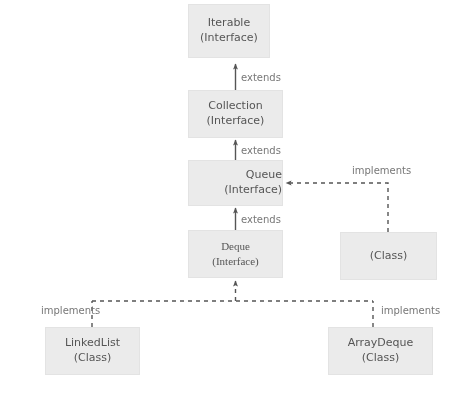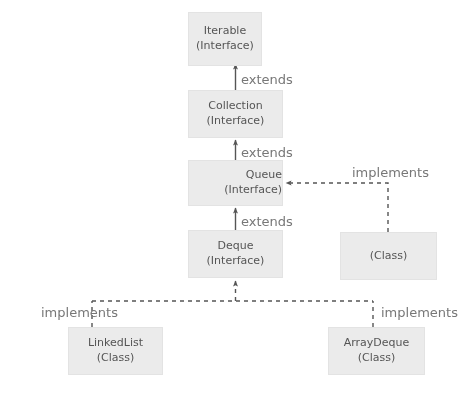--- a/index.html
+++ b/index.html
@@ -42,21 +42,21 @@
   }
   .node .node-name {
     display: block;
   }
   .node .node-stereotype {
     display: block;
   }
   .edge-label {
     position: absolute;
     color: #777777;
-    font-size: 13px;
+    font-size: 10px;
     line-height: 1;
     white-space: nowrap;
     z-index: 3;
   }
 </style>
 </head>
 <body>
 
 <div id="canvas">
 
@@ -80,50 +80,50 @@
 
     <path d="M92,327 L92,301" stroke="#555555" stroke-width="1.4" fill="none" stroke-dasharray="4 4"></path>
 
     <path d="M373,327 L373,301" stroke="#555555" stroke-width="1.4" fill="none" stroke-dasharray="4 4"></path>
 
     <path d="M92,301 L373,301" stroke="#555555" stroke-width="1.4" fill="none" stroke-dasharray="4 4"></path>
 
     <path d="M235.5,301 L235.5,281" stroke="#555555" stroke-width="1.4" fill="none" stroke-dasharray="4 4" marker-end="url(#arrow-dashed)"></path>
   </svg>
 
-  <div class="node" style="left:188px; top:12px; width:74px; height:54px;">
+  <div class="node" style="left:188px; top:4px; width:82px; height:54px;">
     <span class="node-name">Iterable</span>
     <span class="node-stereotype">(Interface)</span>
   </div>
 
   <div class="node" style="left:188px; top:90px; width:95px; height:48px;">
     <span class="node-name">Collection</span>
     <span class="node-stereotype">(Interface)</span>
   </div>
 
   <div class="node" style="left:188px; top:160px; width:95px; height:46px;align-items:flex-end;">
     <span class="node-name">Queue</span>
     <span class="node-stereotype">(Interface)</span>
   </div>
 
-  <div class="node" style="left:188px; top:230px; width:95px; height:48px;">
+  <div class="node" style="left:188px; top:230px; width:95px; height:48px;font-family:Liberation Serif, serif;">
     <span class="node-name">Deque</span>
     <span class="node-stereotype">(Interface)</span>
   </div>
 
   <div class="node" style="left:340px; top:232px; width:97px; height:48px;">
     <span class="node-stereotype">(Class)</span>
   </div>
 
-  <div class="node" style="left:45px; top:327px; width:95px; height:48px;margin-left:23px;">
+  <div class="node" style="left:45px; top:327px; width:95px; height:48px;">
     <span class="node-name">LinkedList</span>
     <span class="node-stereotype">(Class)</span>
   </div>
 
-  <div class="node" style="left:328px; top:327px; width:97px; height:48px;">
+  <div class="node" style="left:328px; top:327px; width:105px; height:48px;">
     <span class="node-name">ArrayDeque</span>
     <span class="node-stereotype">(Class)</span>
   </div>
 
   <div class="edge-label" style="left:241px; top:73px;">extends</div>
 
   <div class="edge-label" style="left:241px; top:146px;">extends</div>
 
   <div class="edge-label" style="left:241px; top:215px;">extends</div>
 

